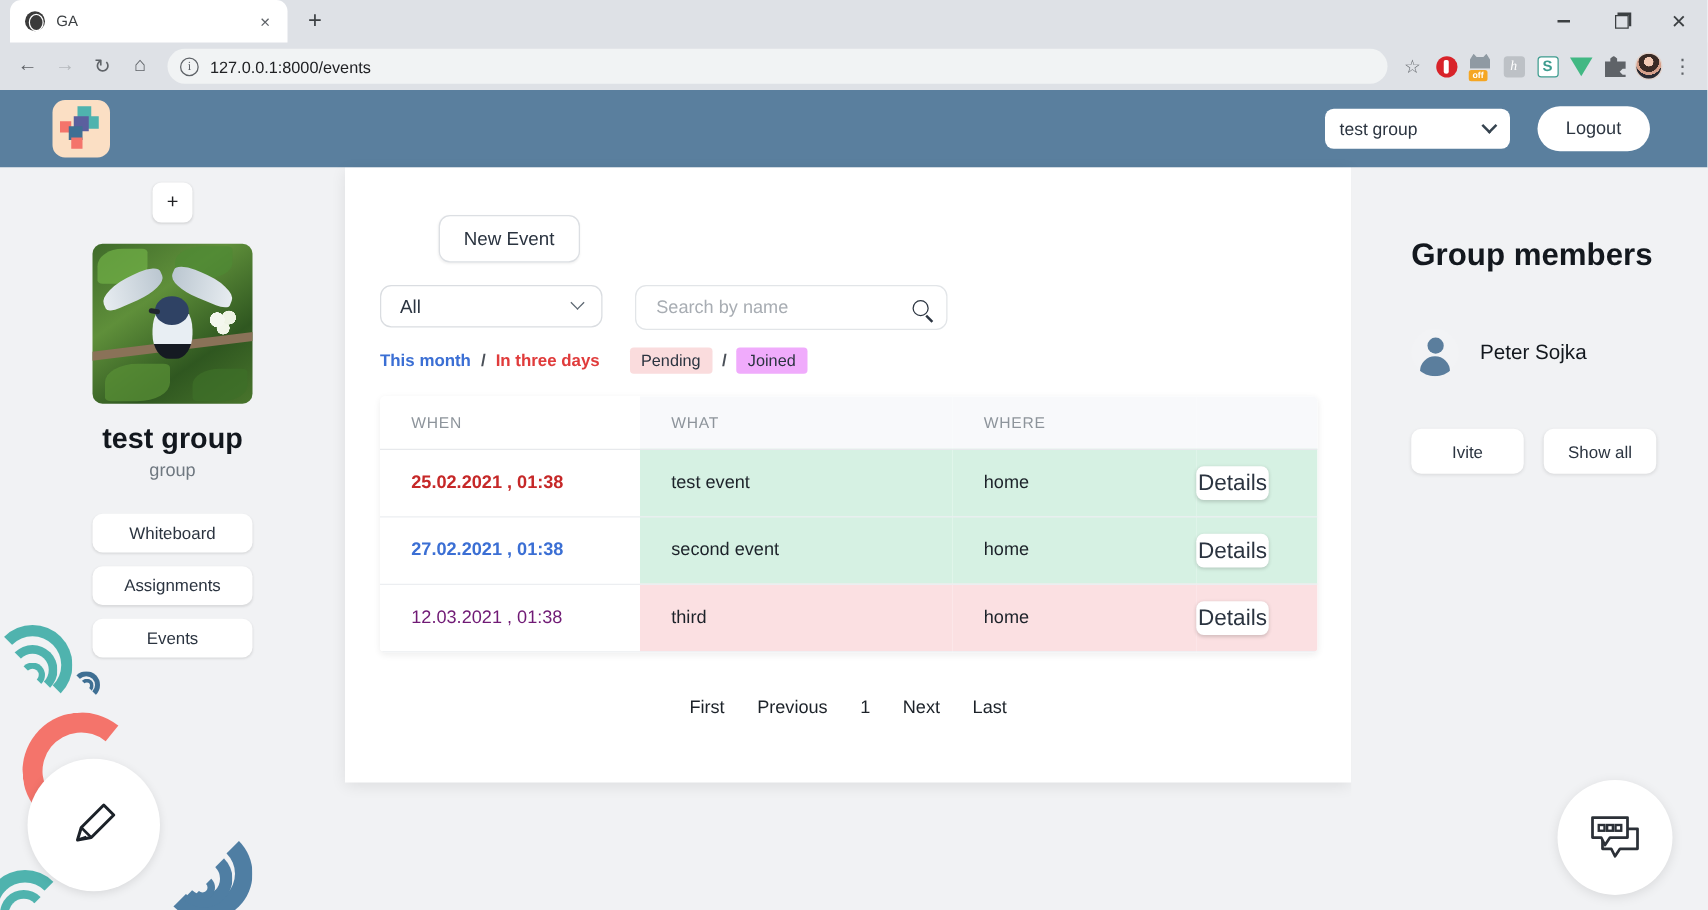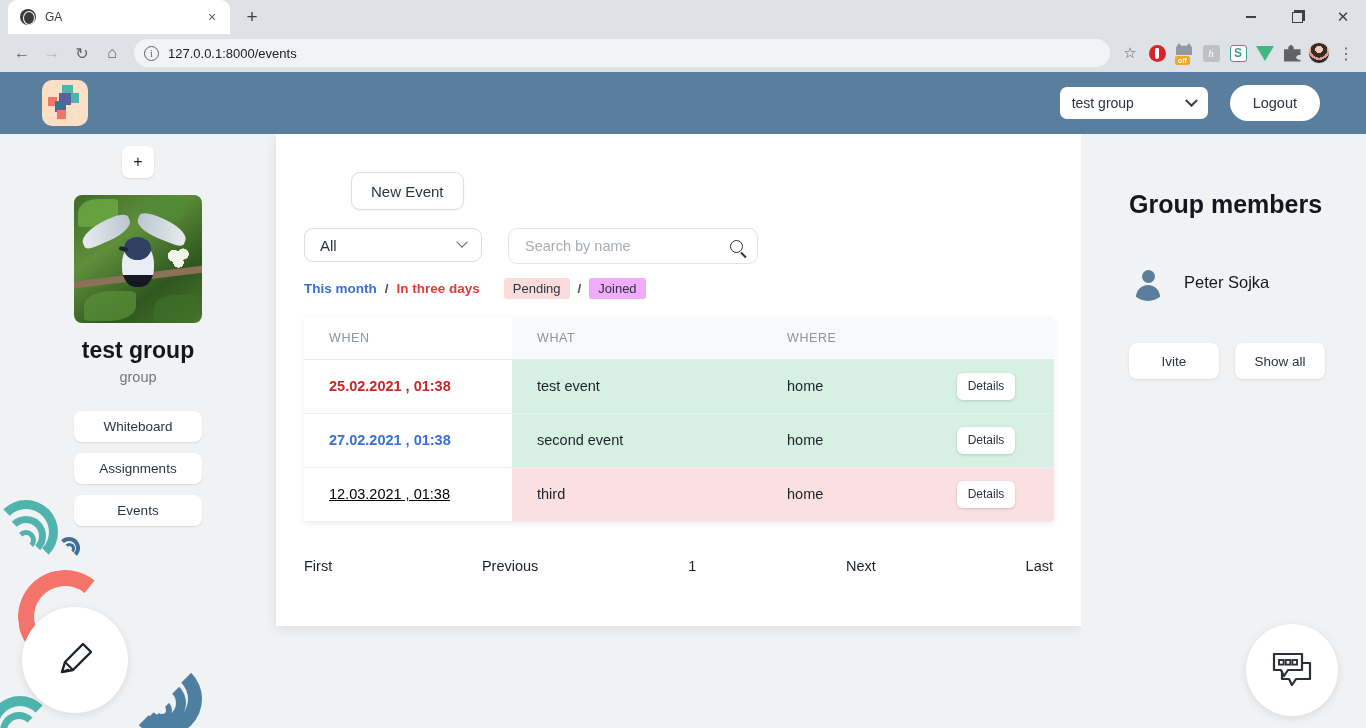--- a/index.html
+++ b/index.html
@@ -313,31 +313,31 @@
     border-bottom: 1px solid #eceef1;
   }
   .col-when { width: 208px; background: #fff !important; }
   .col-what { width: 250px; }
   .col-where { width: 195px; }
   .col-action { width: 97px; padding-left: 0 !important; }
   .row-green td { background: #d6f1e3; }
   .row-pink  td { background: #fbe0e2; }
   .when-red  { color: #c62828; font-weight: bold; }
   .when-blue { color: #3b6fd4; font-weight: bold; }
-  .when-dark { color: #000000; text-decoration: underline; }
+  .when-dark { color: #701a75; }
   .details-btn {
     width: 58px; height: 27px; background: #fff; border: none;
-    border-radius: 6px; font-size: 12px; color: #2b3440;
+    border-radius: 6px; font-size: 18px; color: #2b3440;
     font-family: "Liberation Sans", sans-serif;
     box-shadow: 0 1px 3px rgba(0,0,0,.16);
   }
 
   
   .pagination {
-    display: flex; justify-content: space-between; gap: 26px; margin-top: 36px;
+    display: flex; justify-content: center; gap: 26px; margin-top: 36px;
     font-size: 14.5px; color: #1c2229;
   }
 
   
   .right-rail {
     position: absolute; left: 1081px; top: 0; width: 285px; height: 594px;
     background: #f1f2f4; padding: 56px 0 0 48px;
   }
   .rail-title { font-size: 25px; font-weight: bold; color: #13181e; }
   .member-row { display: flex; align-items: center; gap: 17px; margin-top: 44px; }

